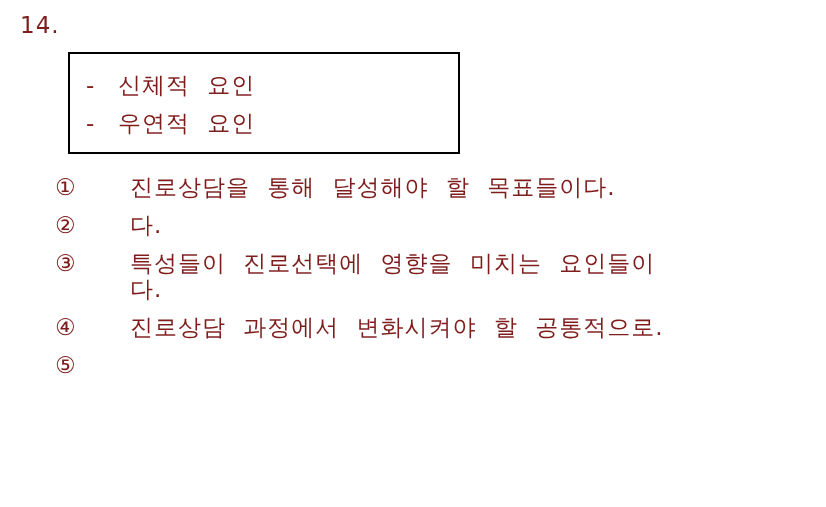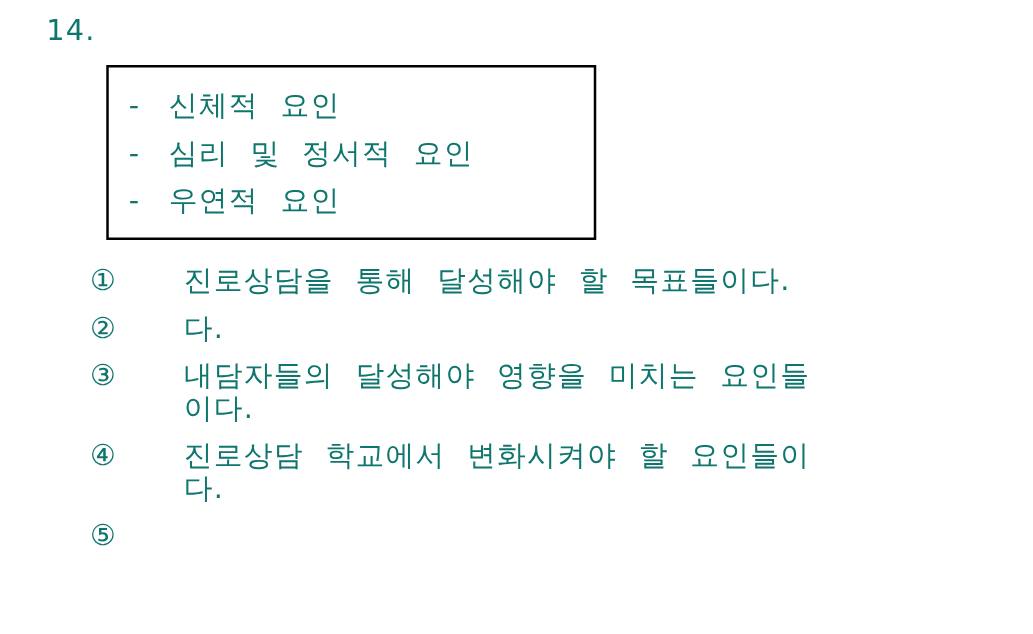--- a/index.html
+++ b/index.html
@@ -5,23 +5,23 @@
   html, body {
     margin: 0;
     padding: 0;
     background: #ffffff;
   }
   .page {
     position: relative;
     width: 686px;
     height: 507px;
     box-sizing: border-box;
-    padding: 8px 20px 0 37px;
+    padding: 8px 20px 0 20px;
     background: #ffffff;
-    color: #0f766e;
+    color: #7f1d1d;
     font-family: "DejaVu Sans", "Liberation Sans", sans-serif;
     font-size: 23px;
     letter-spacing: 1px;
     overflow: hidden;
   }
 
   
   .q-row {
     display: flex;
     align-items: flex-start;
@@ -83,49 +83,46 @@
     <span class="q-num">14.</span>
     <div class="q-text">
     </div>
   </div>
 
   <div class="stimulus-box">
     <div class="box-item">
       <span class="dash">-</span><span>신체적 요인</span>
     </div>
     <div class="box-item">
-      <span class="dash">-</span><span>심리 및 정서적 요인</span>
-    </div>
-    <div class="box-item">
       <span class="dash">-</span><span>우연적 요인</span>
     </div>
   </div>
 
   <div class="choices">
 
     <div class="choice">
       <span class="c-num">①</span>
       <div class="c-text">진로상담을 통해 달성해야 할 목표들이다.</div>
     </div>
 
     <div class="choice">
       <span class="c-num">②</span>
       <div class="c-text">
         <div>다.</div>
       </div>
     </div>
 
     <div class="choice">
       <span class="c-num">③</span>
-      <div class="c-text">내담자들의 달성해야 영향을 미치는 요인들이다.</div>
+      <div class="c-text">특성들이 진로선택에 영향을 미치는 요인들이다.</div>
     </div>
 
     <div class="choice">
       <span class="c-num">④</span>
-      <div class="c-text">진로상담 학교에서 변화시켜야 할 요인들이다.</div>
+      <div class="c-text">진로상담 과정에서 변화시켜야 할 공통적으로.</div>
     </div>
 
     <div class="choice">
       <span class="c-num">⑤</span>
     </div>
 
   </div>
 </div>
 
 </body></html>

